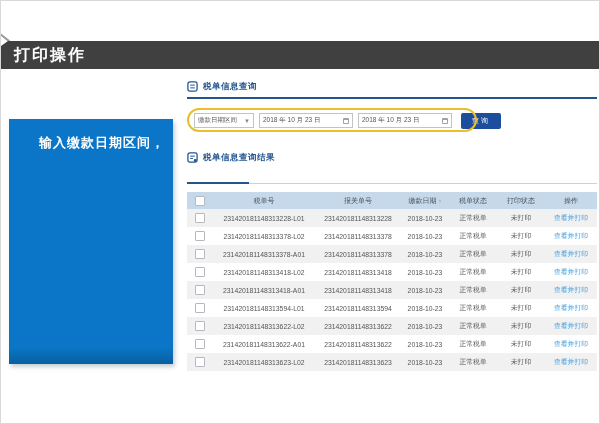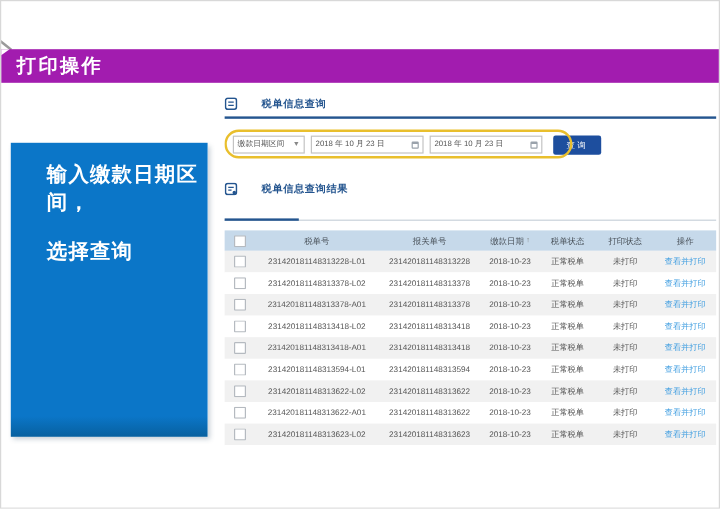--- a/index.html
+++ b/index.html
@@ -6,36 +6,36 @@
   .slide{
     position:relative; width:600px; height:424px; box-sizing:border-box;
     border:1px solid #d8d8d8; background:#fff; overflow:hidden;
     font-family:"Liberation Sans", sans-serif; color:#333;
   }
   
   .corner-slash{position:absolute; top:31px; left:-2px; width:14px; height:2px;
     background:#9a9a9a; transform:rotate(38deg); transform-origin:left top;}
   
   .titlebar{position:absolute; top:40px; left:0; width:600px; height:28px;
-    background:#a21caf; display:flex; align-items:center;}
+    background:#404040; display:flex; align-items:center;}
   .titlebar::before{content:""; position:absolute; left:0; top:0;
     border-top:5px solid #fff; border-right:7px solid transparent;}
   .titlebar span{color:#fff; font-size:16px; font-weight:bold; letter-spacing:2px; padding-left:13px;}
   
   .sidebar{position:absolute; left:8px; top:118px; width:164px; height:245px;
     background:linear-gradient(#0b76c8,#0b76c8 93%,#07609f);
     box-shadow:2px 3px 4px rgba(40,70,100,.25);
-    color:#fff; font-weight:bold; font-size:17px; letter-spacing:1px;
+    color:#fff; font-weight:bold; font-size:13px; letter-spacing:1px;
     padding:0; box-sizing:border-box;}
   .sidebar p{margin:0; padding-left:30px;}
   .sidebar .l1{padding-top:15px;}
   .sidebar .l2{margin-top:18px;}
   
   .content{position:absolute; left:186px; top:78px; width:410px; height:296px; overflow:hidden;}
-  .sec{display:flex; align-items:center; gap:20px; height:15px;}
+  .sec{display:flex; align-items:center; gap:5px; height:15px;}
   .sec .sec-label{font-size:8.5px; font-weight:bold; color:#24558f; letter-spacing:.5px;}
   .sec1{border-bottom:2px solid #24558f; padding-bottom:3px;}
   .sec2{position:relative; border-bottom:1px solid #c9d1da; padding-bottom:18px; margin-top:14px;}
   .sec2::after{content:""; position:absolute; left:0; bottom:-1px; width:62px; height:2px; background:#24558f;}
   .sec-icon{width:11px; height:11px; flex:0 0 auto;}
   
   .query-row{position:relative; margin-top:9px; height:28px;}
   .highlight{position:absolute; left:0px; top:0px; width:290px; height:24px;
     border:2.5px solid #e9bf2d; border-radius:13px; box-sizing:border-box;
     pointer-events:none; z-index:2;}
@@ -71,21 +71,20 @@
 
 <div class="slide">
   <div class="corner-slash"></div>
 
   <div class="titlebar">
     <span>打印操作</span>
   </div>
 
   <div class="sidebar">
     <p class="l1">输入缴款日期区间，</p>
-    <p class="l2">选择查询</p>
   </div>
 
   <div class="content">
 
     <div class="sec sec1">
       <svg class="sec-icon" viewBox="0 0 12 12">
         <rect x="1" y="1" width="10" height="10" rx="2" fill="none" stroke="#24558f" stroke-width="1.4"></rect>
         <line x1="3.5" y1="4.5" x2="8.5" y2="4.5" stroke="#24558f" stroke-width="1.1"></line>
         <line x1="3.5" y1="7.5" x2="8.5" y2="7.5" stroke="#24558f" stroke-width="1.1"></line>
       </svg>

